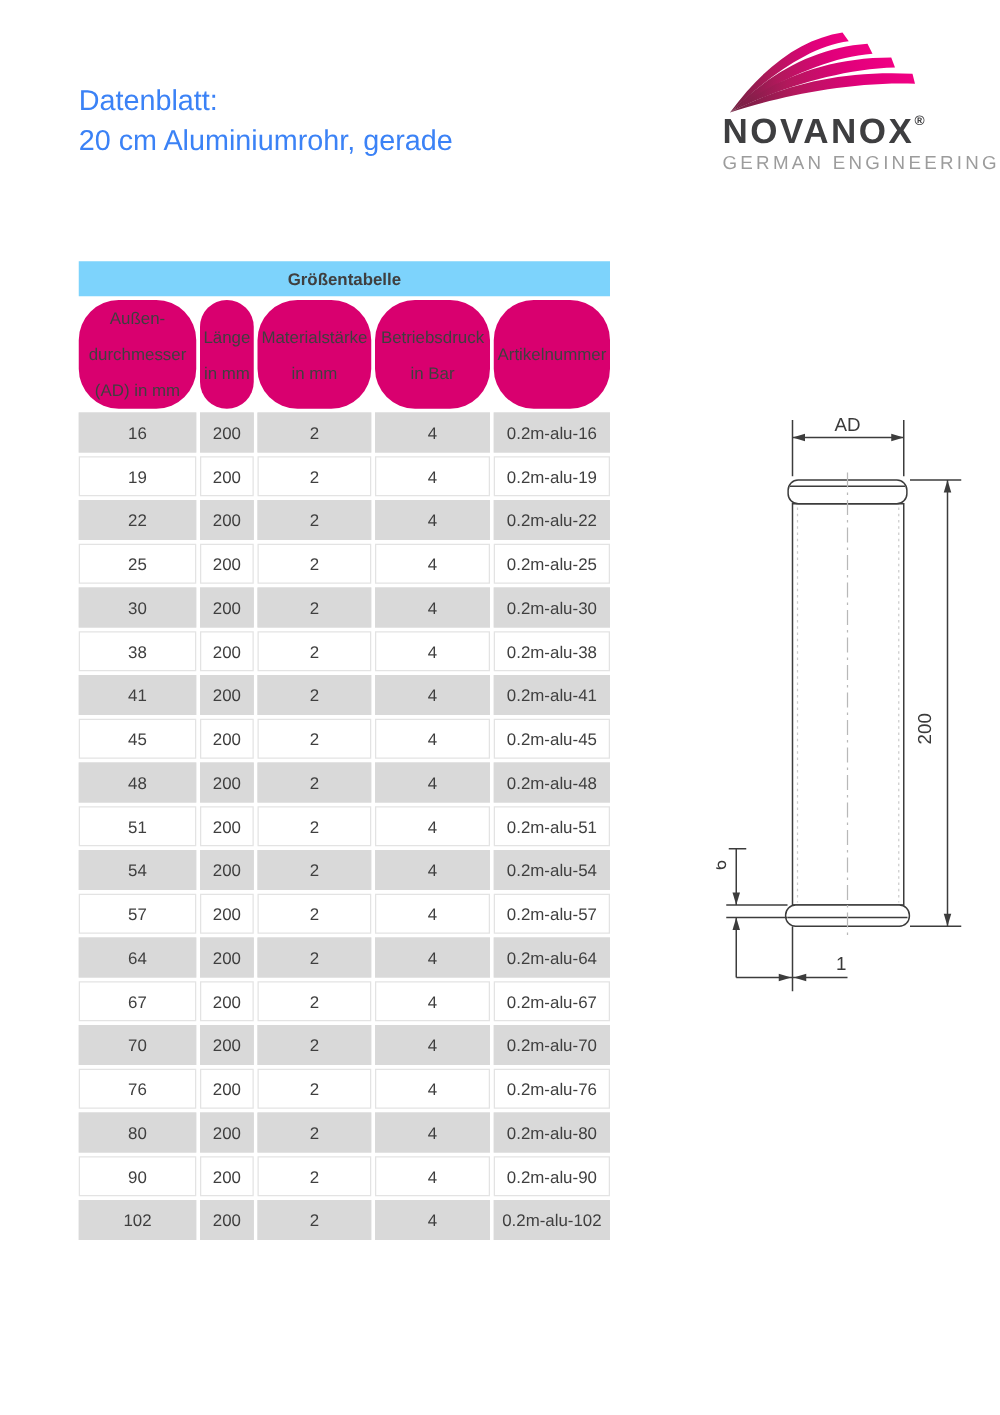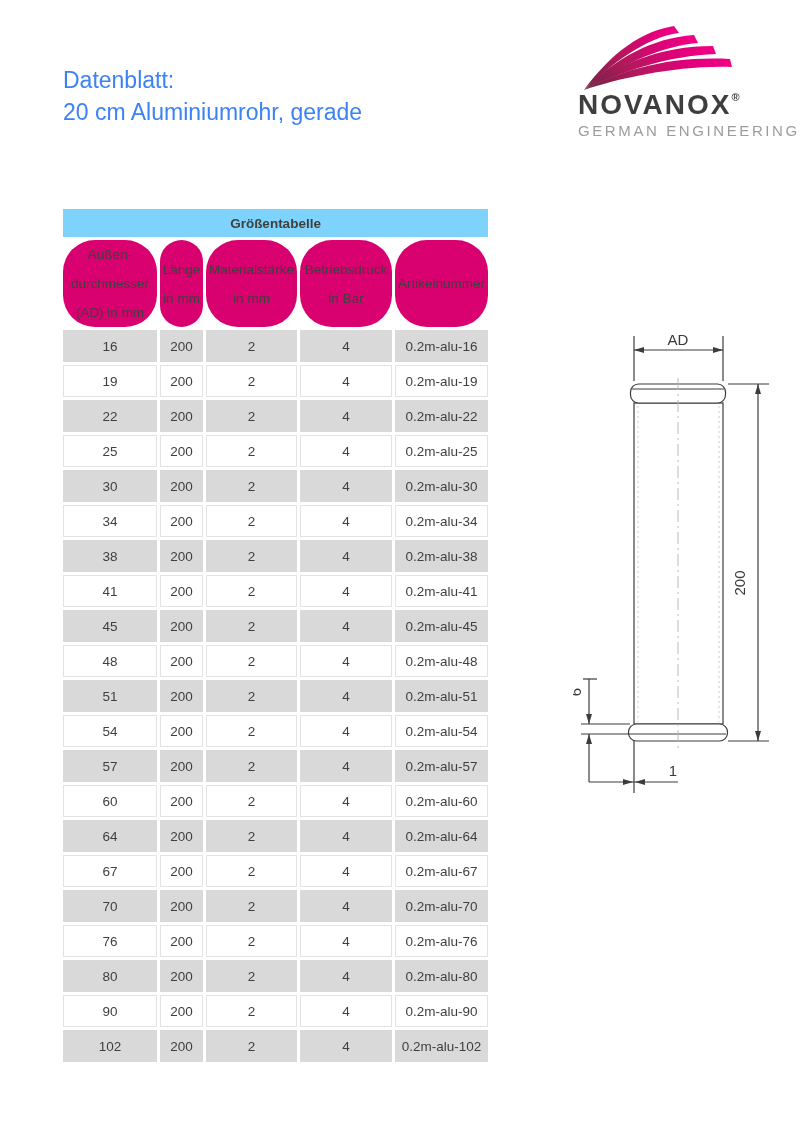--- a/index.html
+++ b/index.html
@@ -140,27 +140,20 @@
         <td>0.2m-alu-25</td>
       </tr>
       <tr>
         <td>30</td>
         <td>200</td>
         <td>2</td>
         <td>4</td>
         <td>0.2m-alu-30</td>
       </tr>
       <tr>
-        <td>34</td>
-        <td>200</td>
-        <td>2</td>
-        <td>4</td>
-        <td>0.2m-alu-34</td>
-      </tr>
-      <tr>
         <td>38</td>
         <td>200</td>
         <td>2</td>
         <td>4</td>
         <td>0.2m-alu-38</td>
       </tr>
       <tr>
         <td>41</td>
         <td>200</td>
         <td>2</td>
@@ -194,27 +187,20 @@
         <td>2</td>
         <td>4</td>
         <td>0.2m-alu-54</td>
       </tr>
       <tr>
         <td>57</td>
         <td>200</td>
         <td>2</td>
         <td>4</td>
         <td>0.2m-alu-57</td>
-      </tr>
-      <tr>
-        <td>60</td>
-        <td>200</td>
-        <td>2</td>
-        <td>4</td>
-        <td>0.2m-alu-60</td>
       </tr>
       <tr>
         <td>64</td>
         <td>200</td>
         <td>2</td>
         <td>4</td>
         <td>0.2m-alu-64</td>
       </tr>
       <tr>
         <td>67</td>

